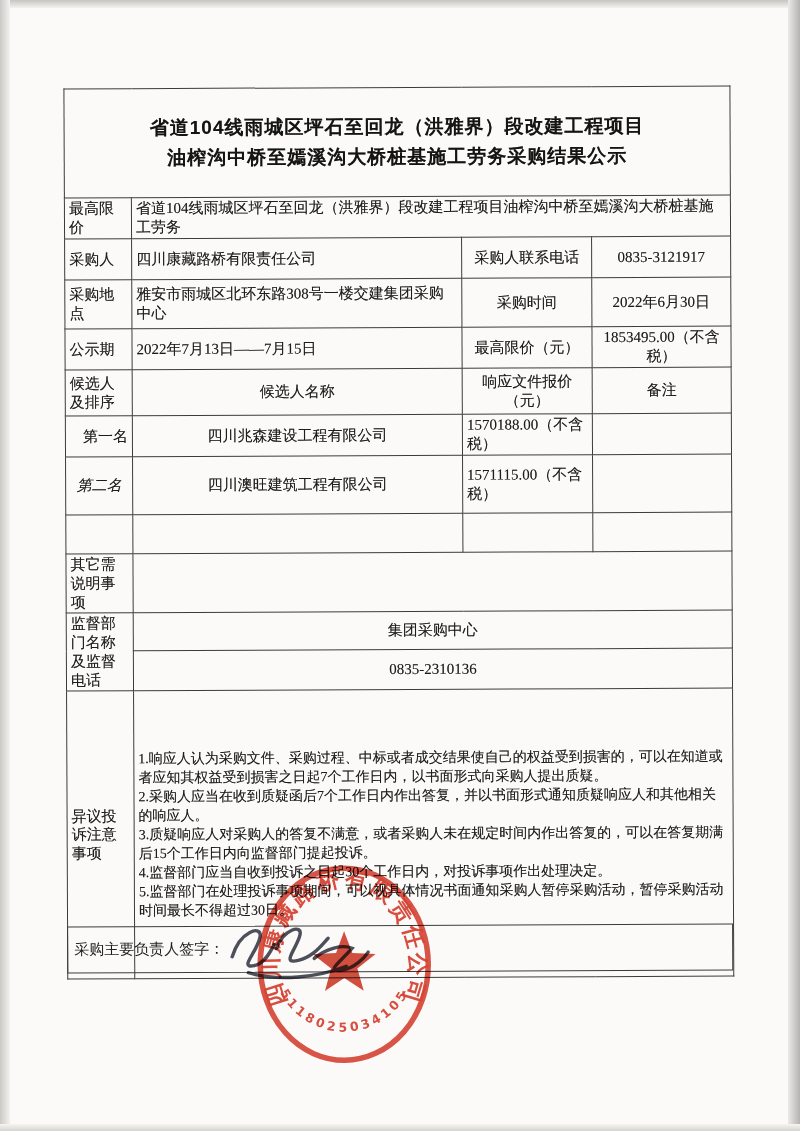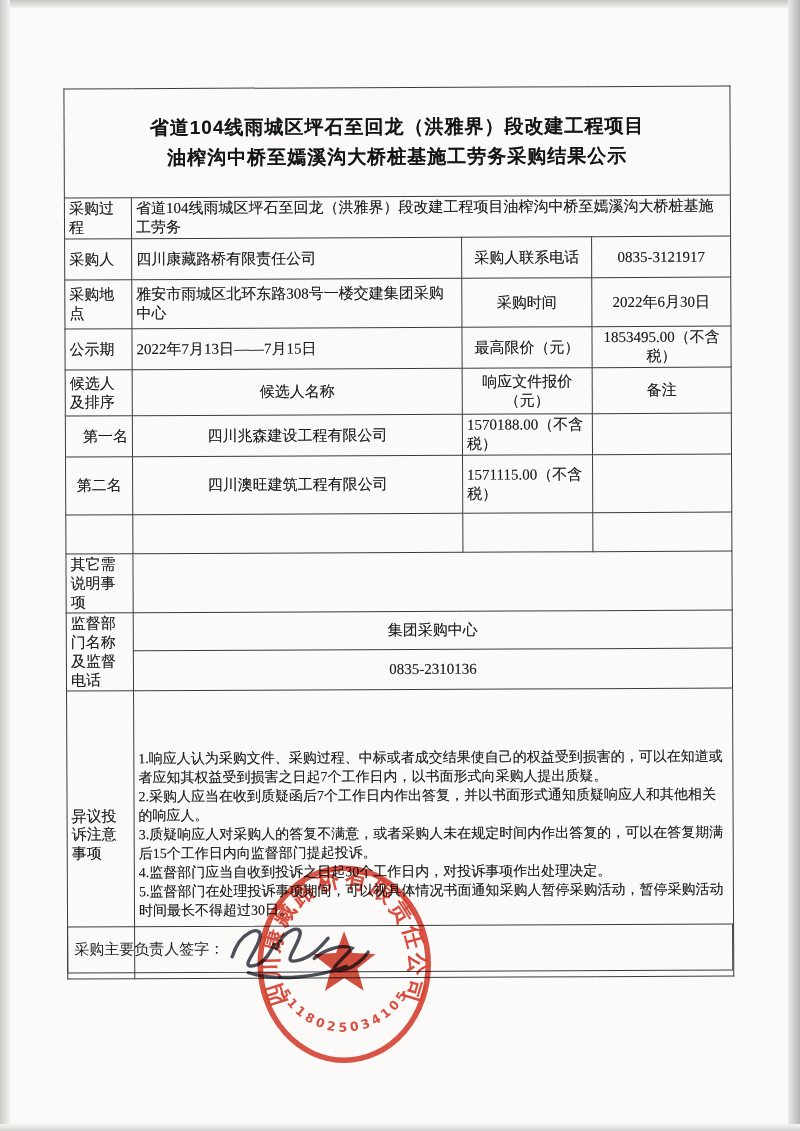--- a/index.html
+++ b/index.html
@@ -40,21 +40,21 @@
     font-weight:700;font-size:19px;line-height:30px;letter-spacing:1px;color:#141414;}
 
   .lbl{text-align:left;padding-left:3px;line-height:1.25;}
   .ctr{text-align:center;}
   .val-l{text-align:left;padding-left:6px;}
   .small{font-size:13px;}
   .tiny{font-size:12.5px;}
   .projval{font-size:13.4px;letter-spacing:0;padding-left:3px;padding-right:1px;}
 
   .h-r1{height:33px;} .h-r2{height:38px;} .h-r3{height:46px;} .h-r4{height:30px;}
-  .h-r5{height:43px;margin-top:24px;} .h-r6{height:36px;text-align:right;} .h-r7{height:55px;} .h-r8{height:36px;}
+  .h-r5{height:43px;margin-top:24px;} .h-r6{height:36px;text-align:right;} .h-r7{height:55px;font-style:italic;} .h-r8{height:36px;}
   .h-r9{height:38px;margin-top:44px;} .h-r10a{height:32px;} .h-r10b{height:34px;} .h-r11{height:285px;}
 
   td.para{vertical-align:middle;padding:6px 8px 6px 6px;}
   .para-line{font-size:14px;line-height:19px;text-align:left;}
 
   .sign-box{
     position:absolute;left:65px;top:925px;width:666px;height:47px;
     border:1.6px solid #3c3c3c;box-sizing:border-box;
     display:flex;align-items:center;padding-left:6px;
     font-size:15px;background:transparent;
@@ -84,21 +84,21 @@
 
     <tbody>
         <tr>
       <td class="title-cell" colspan="4">
         <div class="title-line">省道104线雨城区坪石至回龙（洪雅界）段改建工程项目</div>
         <div class="title-line">油榨沟中桥至嫣溪沟大桥桩基施工劳务采购结果公示</div>
       </td>
     </tr>
 
     <tr>
-      <td class="lbl h-r1">采购过程</td>
+      <td class="lbl h-r1">最高限价</td>
       <td class="projval" colspan="3">省道104线雨城区坪石至回龙（洪雅界）段改建工程项目油榨沟中桥至嫣溪沟大桥桩基施工劳务</td>
     </tr>
 
     <tr>
       <td class="lbl h-r2">采购人</td>
       <td class="val-l">四川康藏路桥有限责任公司</td>
       <td class="ctr">采购人联系电话</td>
       <td class="ctr">0835-3121917</td>
     </tr>
 

